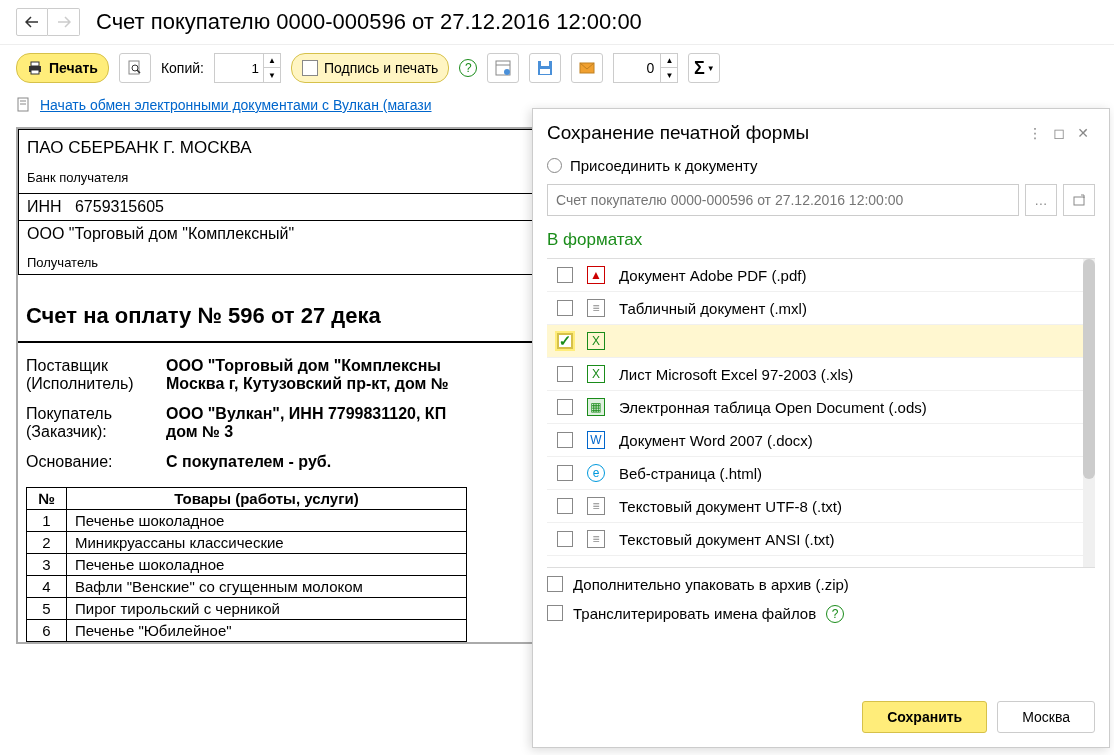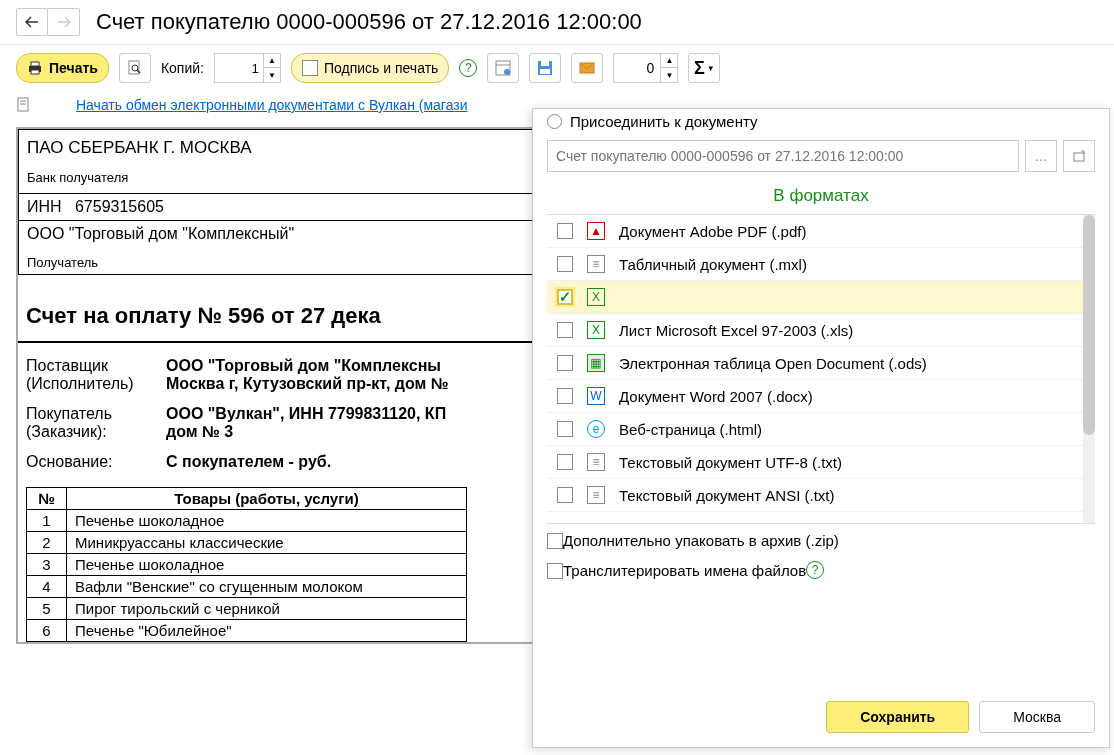--- a/index.html
+++ b/index.html
@@ -16,21 +16,21 @@
 .btn-primary { background: #ffed7a; border-color: #d6c14a; font-weight: bold; }
 .btn-sign { background: #fff5c2; border-color: #d6c14a; }
 .icon-btn { width: 32px; height: 30px; border: 1px solid #ccc; background: #fff; display: inline-flex; align-items: center; justify-content: center; cursor: pointer; border-radius: 3px; }
 .copies-label { font-size: 14px; }
 .num-input { width: 50px; height: 30px; border: 1px solid #ccc; text-align: right; padding-right: 4px; }
 .spinner { display: inline-flex; flex-direction: column; border: 1px solid #ccc; border-left: none; height: 30px; }
 .spinner span { width: 16px; height: 14px; display: flex; align-items: center; justify-content: center; font-size: 8px; cursor: pointer; }
 .spinner span:first-child { border-bottom: 1px solid #ccc; }
 .sigma { font-size: 18px; font-weight: bold; }
 .link-row { padding: 6px 16px; display: flex; align-items: center; gap: 8px; }
-.link-row a { color: #0066cc; text-decoration: underline; cursor: pointer; margin-left: 36px; }
+.link-row a { color: #0066cc; text-decoration: underline; cursor: pointer; }
 .doc-area { padding: 0 16px; margin-top: 8px; }
 .doc-content { border: 2px solid #aaa; padding: 0; }
 .bank-table { border-collapse: collapse; width: 100%; font-size: 16px; }
 .bank-table td { border: 1px solid #000; padding: 4px 8px; vertical-align: top; }
 .bank-name { font-size: 17px; padding: 8px !important; }
 .small-label { font-size: 13px; }
 .invoice-title { font-size: 22px; font-weight: bold; padding: 16px 8px 12px 8px; border-bottom: 2px solid #000; margin: 12px 0 8px 0; }
 .info-row { display: flex; padding: 6px 8px; font-size: 16px; }
 .info-label { width: 140px; }
 .info-val { font-weight: bold; }
@@ -42,41 +42,41 @@
 .dialog-header { display: flex; align-items: center; padding: 12px 14px 8px 14px; }
 .dialog-title { font-size: 19px; flex: 1; }
 .dialog-hbtn { width: 24px; height: 24px; display: inline-flex; align-items: center; justify-content: center; cursor: pointer; color: #888; }
 .radio-row { display: flex; gap: 28px; padding: 4px 14px 10px 14px; font-size: 15px; }
 .radio-item { display: flex; align-items: center; gap: 8px; cursor: pointer; }
 .radio { width: 15px; height: 15px; border: 1px solid #888; border-radius: 50%; display: inline-flex; align-items: center; justify-content: center; }
 .radio.checked::after { content: ''; width: 7px; height: 7px; background: #1a8c1a; border-radius: 50%; }
 .path-row { display: flex; gap: 6px; padding: 0 14px 12px 14px; }
 .path-input { flex: 1; height: 32px; border: 1px solid #ccc; padding: 0 8px; color: #999; font-size: 14px; }
 .path-btn { width: 32px; height: 32px; border: 1px solid #ccc; background: #fff; cursor: pointer; display: inline-flex; align-items: center; justify-content: center; color: #888; }
-.section-title { color: #1a8c1a; font-size: 17px; padding: 2px 14px 8px 14px; text-align: center; }
+.section-title { color: #1a8c1a; font-size: 17px; padding: 2px 14px 8px 14px; }
 .format-list { border-top: 1px solid #ddd; border-bottom: 1px solid #ddd; margin: 0 14px; height: 310px; overflow-y: auto; position: relative; }
 .format-item { display: flex; align-items: center; gap: 14px; padding: 7px 10px; font-size: 15px; border-bottom: 1px solid #f0f0f0; }
 .format-item.selected { background: #fff7d0; }
 .chk { width: 16px; height: 16px; border: 1px solid #888; display: inline-flex; align-items: center; justify-content: center; background: #fff; }
 .chk.sel { border: 2px solid #d6c14a; outline: 2px solid #ffed7a; }
 .chk.checked { background: #fff; color: #1a8c1a; font-weight: bold; }
 .file-icon { width: 18px; height: 18px; display: inline-flex; align-items: center; justify-content: center; font-size: 12px; border: 1px solid; }
 .file-pdf { color: #c00; border-color: #c00; }
 .file-mxl { color: #888; border-color: #888; }
 .file-xls { color: #1a8c1a; border-color: #1a8c1a; }
 .file-ods { color: #1a8c1a; border-color: #1a8c1a; background: #e0f0e0;}
 .file-doc { color: #0066cc; border-color: #0066cc; }
 .file-html { color: #0099dd; border-color: #0099dd; border-radius: 50%; }
 .file-txt { color: #888; border-color: #888; }
 .scrollbar { position: absolute; right: 0; top: 0; width: 12px; height: 100%; background: #f0f0f0; }
 .scroll-thumb { position: absolute; top: 0; width: 100%; height: 220px; background: #ccc; border-radius: 6px; }
-.opt-row { display: flex; align-items: flex-end; padding: 8px 14px 4px 14px; font-size: 15px; }
+.opt-row { display: flex; align-items: flex-start; gap: 10px; padding: 8px 14px 4px 14px; font-size: 15px; }
 .help-icon { width: 18px; height: 18px; border: 1px solid #1a8c1a; border-radius: 50%; color: #1a8c1a; display: inline-flex; align-items: center; justify-content: center; font-size: 12px; cursor: pointer; }
 .dialog-footer { display: flex; justify-content: flex-end; gap: 10px; padding: 18px 14px 14px 14px; margin-top: auto; }
-.dlg-btn { height: 32px; padding: 0 33px; border: 1px solid #ccc; background: #fff; cursor: pointer; border-radius: 3px; font-size: 14px; }
+.dlg-btn { height: 32px; padding: 0 24px; border: 1px solid #ccc; background: #fff; cursor: pointer; border-radius: 3px; font-size: 14px; }
 .dlg-btn.primary { background: #ffed7a; border-color: #d6c14a; font-weight: bold; }
 .zero-field { width: 48px; height: 30px; border: 1px solid #ccc; text-align: right; padding-right: 6px; display: inline-flex; align-items: center; justify-content: flex-end; }
 svg { display: block; }
 </style>
 </head>
 <body>
 
 <div class="header-row">
   <div class="nav-group">
     <div class="nav-btn">
@@ -242,20 +242,26 @@
           <tr>
             <td class="num">6</td>
             <td>Печенье "Юбилейное"</td>
           </tr>
         </tbody>
     </table>
   </div>
 </div>
 
 <div class="dialog">
+  <div class="dialog-header">
+    <div class="dialog-title">Сохранение печатной формы</div>
+    <div class="dialog-hbtn">⋮</div>
+    <div class="dialog-hbtn">◻</div>
+    <div class="dialog-hbtn">✕</div>
+  </div>
   <div class="radio-row">
     <div class="radio-item">
       <span class="radio"></span>
       <span>Присоединить к документу</span>
     </div>
   </div>
   <div class="path-row">
     <input class="path-input" placeholder="Счет покупателю 0000-000596 от 27.12.2016 12:00:00" style="">
     <button class="path-btn">…</button>
     <button class="path-btn">

